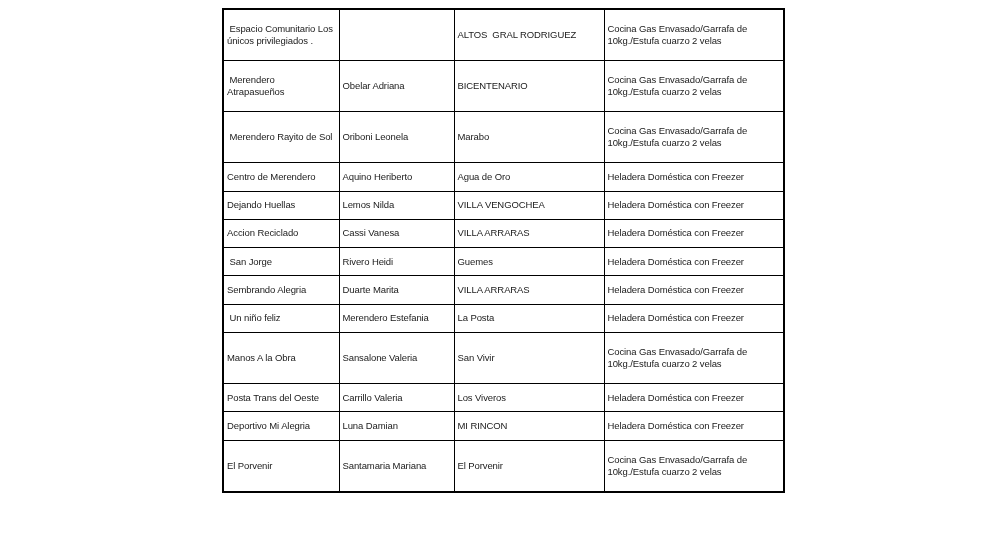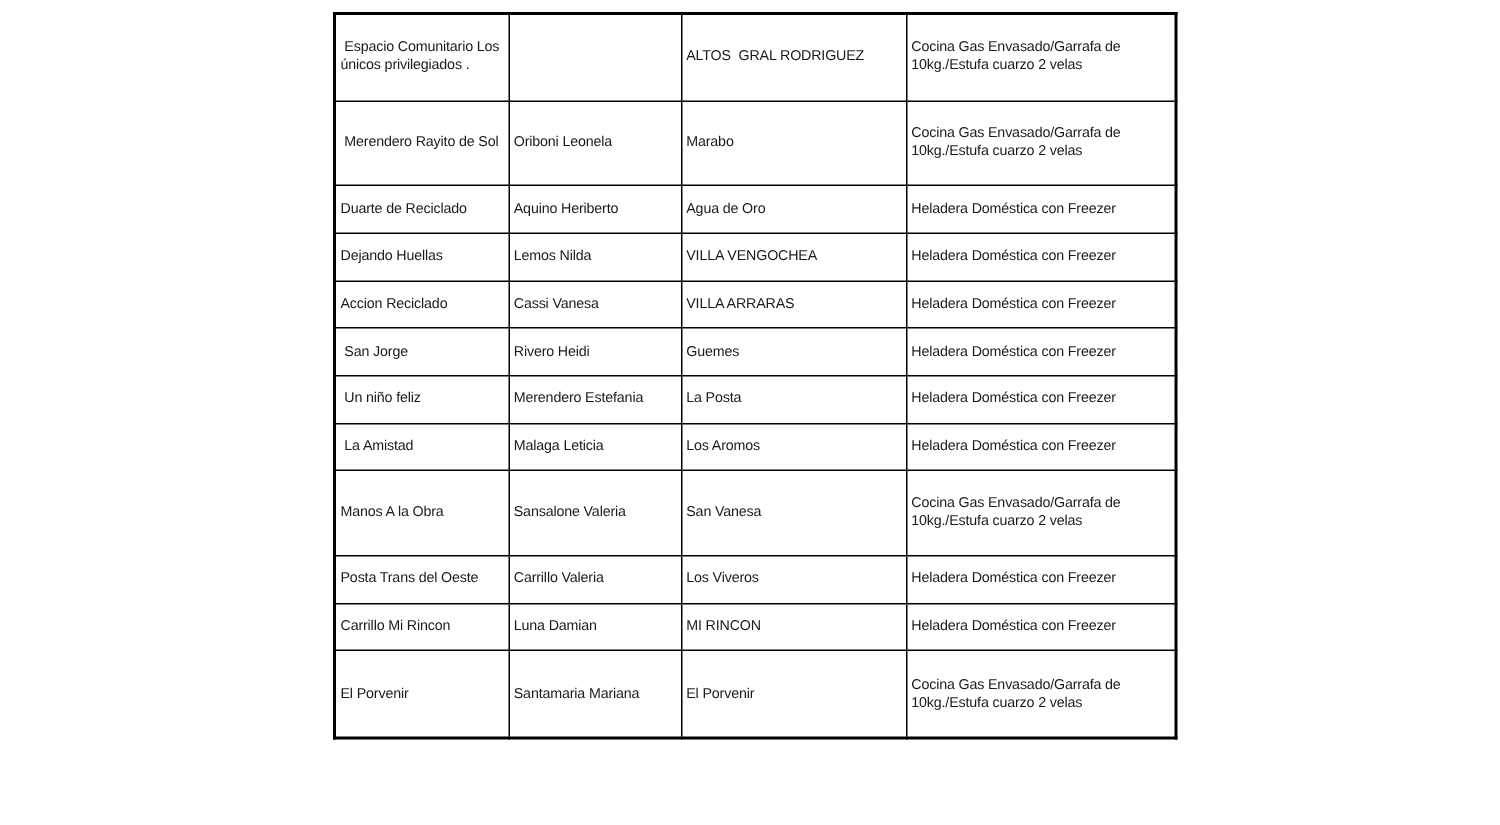--- a/index.html
+++ b/index.html
@@ -53,28 +53,36 @@
     <tbody>
       <tr>
         <td> Espacio Comunitario Los
 únicos privilegiados .</td>
         <td></td>
         <td>ALTOS  GRAL RODRIGUEZ</td>
         <td>Cocina Gas Envasado/Garrafa de
 10kg./Estufa cuarzo 2 velas</td>
       </tr>
       <tr>
+        <td> Merendero
+Atrapasueños</td>
+        <td>Obelar Adriana</td>
+        <td>BICENTENARIO</td>
+        <td>Cocina Gas Envasado/Garrafa de
+10kg./Estufa cuarzo 2 velas</td>
+      </tr>
+      <tr>
         <td> Merendero Rayito de Sol</td>
         <td>Oriboni Leonela</td>
         <td>Marabo</td>
         <td>Cocina Gas Envasado/Garrafa de
 10kg./Estufa cuarzo 2 velas</td>
       </tr>
       <tr>
-        <td>Duarte de Reciclado</td>
+        <td>Centro de Merendero</td>
         <td>Aquino Heriberto</td>
         <td>Agua de Oro</td>
         <td>Heladera Doméstica con Freezer</td>
       </tr>
       <tr>
         <td>Dejando Huellas</td>
         <td>Lemos Nilda</td>
         <td>VILLA VENGOCHEA</td>
         <td>Heladera Doméstica con Freezer</td>
       </tr>
@@ -84,46 +92,46 @@
         <td>VILLA ARRARAS</td>
         <td>Heladera Doméstica con Freezer</td>
       </tr>
       <tr>
         <td> San Jorge</td>
         <td>Rivero Heidi</td>
         <td>Guemes</td>
         <td>Heladera Doméstica con Freezer</td>
       </tr>
       <tr>
+        <td>Sembrando Alegria</td>
+        <td>Duarte Marita</td>
+        <td>VILLA ARRARAS</td>
+        <td>Heladera Doméstica con Freezer</td>
+      </tr>
+      <tr>
         <td> Un niño feliz</td>
         <td>Merendero Estefania</td>
         <td>La Posta</td>
         <td>Heladera Doméstica con Freezer</td>
       </tr>
       <tr>
-        <td> La Amistad</td>
-        <td>Malaga Leticia</td>
-        <td>Los Aromos</td>
-        <td>Heladera Doméstica con Freezer</td>
-      </tr>
-      <tr>
         <td>Manos A la Obra</td>
         <td>Sansalone Valeria</td>
-        <td>San Vanesa</td>
+        <td>San Vivir</td>
         <td>Cocina Gas Envasado/Garrafa de
 10kg./Estufa cuarzo 2 velas</td>
       </tr>
       <tr>
         <td>Posta Trans del Oeste</td>
         <td>Carrillo Valeria</td>
         <td>Los Viveros</td>
         <td>Heladera Doméstica con Freezer</td>
       </tr>
       <tr>
-        <td>Carrillo Mi Rincon</td>
+        <td>Deportivo Mi Alegria</td>
         <td>Luna Damian</td>
         <td>MI RINCON</td>
         <td>Heladera Doméstica con Freezer</td>
       </tr>
       <tr>
         <td>El Porvenir</td>
         <td>Santamaria Mariana</td>
         <td>El Porvenir</td>
         <td>Cocina Gas Envasado/Garrafa de
 10kg./Estufa cuarzo 2 velas</td>

